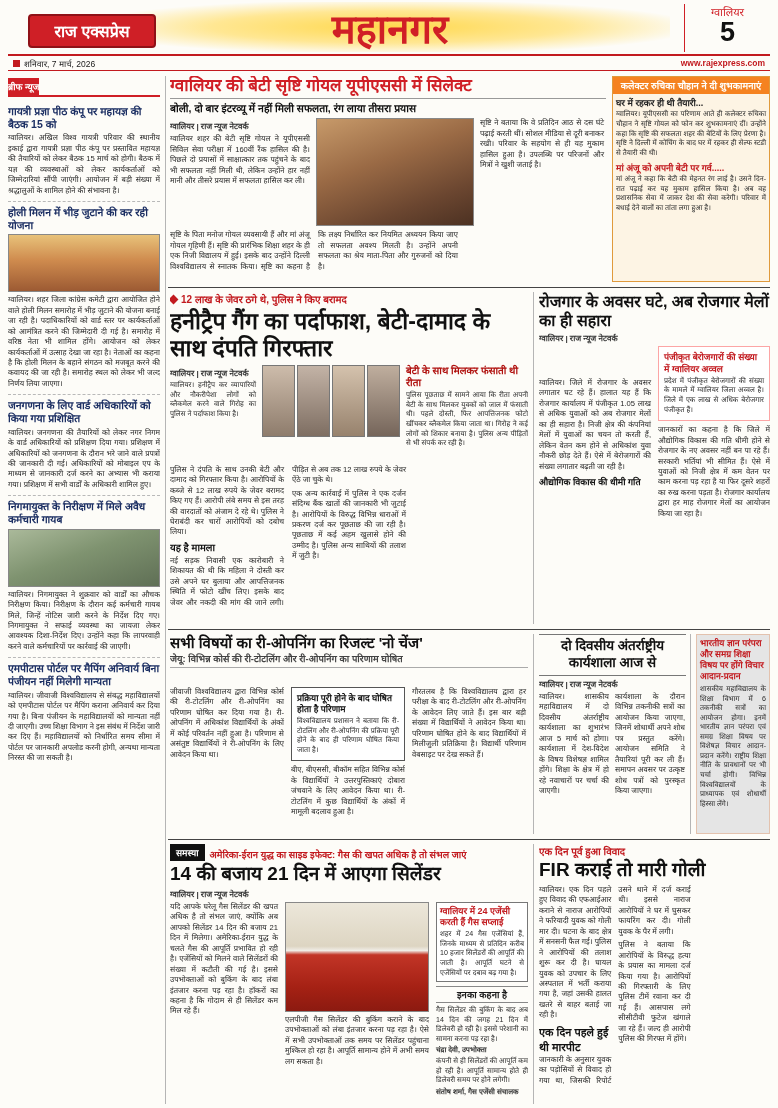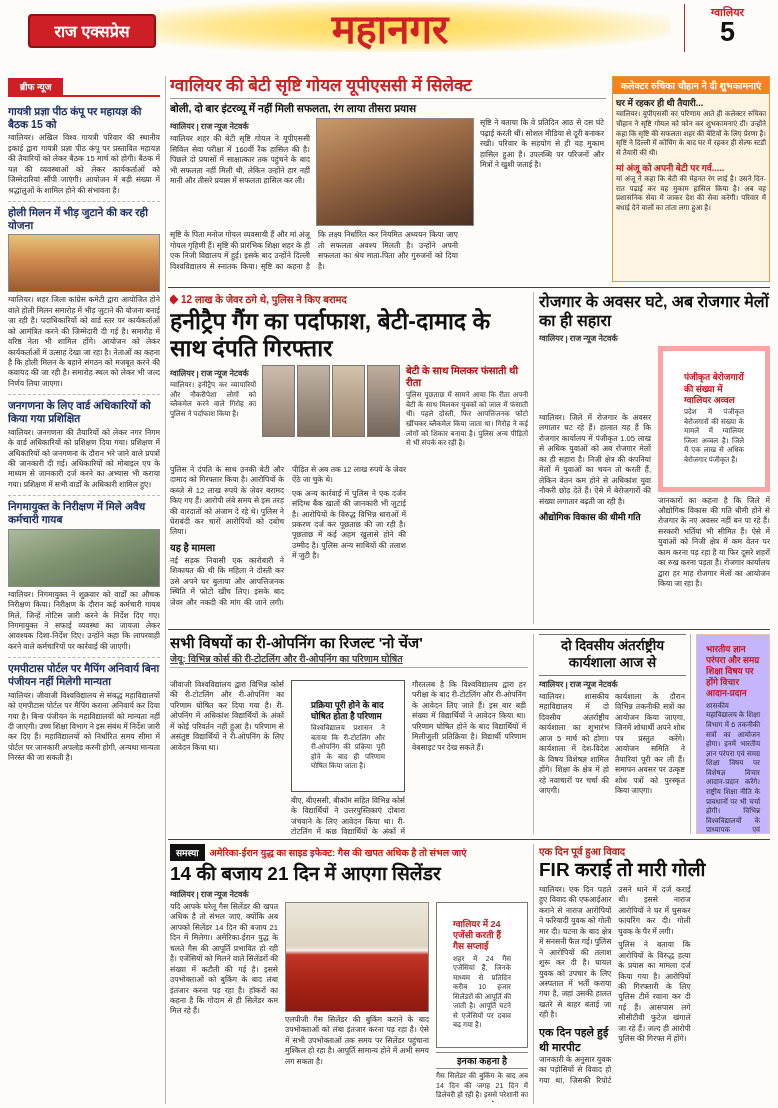--- a/index.html
+++ b/index.html
@@ -18,74 +18,78 @@
   
   .mast-band{position:absolute;left:110px;top:2px;width:560px;height:50px;
      background:radial-gradient(ellipse at center,#ffd84d 0%,#ffe793 45%,rgba(255,255,255,0) 78%);}
   .logo-box{position:absolute;left:28px;top:14px;width:128px;height:34px;background:#cf1f26;
      border:2px solid #8f1117;border-radius:4px;color:#fff;font-weight:800;font-size:16px;
      display:flex;align-items:center;justify-content:center;}
   .section-title{position:absolute;left:250px;top:0px;width:280px;text-align:center;
      font-size:40px;font-weight:800;color:#d01f26;}
   .edition-block{position:absolute;right:8px;top:4px;width:86px;text-align:center;
      border-left:1px solid #d01f26;height:48px;}
-  .edition-label{font-size:11px;font-weight:bold;color:#d01f26;}
+  .edition-label{font-size:11px;font-weight:normal;color:#d01f26;}
   .page-number{font-size:27px;font-weight:800;color:#111;line-height:1.0;}
   .dateline{position:absolute;left:8px;top:54px;width:762px;height:17px;
      border-top:2px solid #c21a1f;border-bottom:1px solid #c21a1f;
      display:flex;justify-content:space-between;align-items:center;padding:0 5px;font-size:8.5px;}
   .date-flag{display:inline-block;width:7px;height:7px;background:#c21a1f;margin-right:4px;}
   .website{color:#c21a1f;font-weight:bold;}
   
   .sidebar{position:absolute;left:8px;top:76px;width:152px;height:1028px;overflow:hidden;}
   .brief-header{display:inline-block;background:#cf1f26;color:#fff;font-size:9px;font-weight:bold;
-     padding:2px 12px;}
+     padding:2px 0;}
   .brief-rule{height:2px;background:#cf1f26;margin-bottom:4px;}
   .brief-item{border-bottom:1px dashed #b9b9b9;padding:4px 0 5px 0;}
   .brief-headline{font-size:10.5px;font-weight:800;color:#1c2f63;line-height:1.2;margin-bottom:3px;}
   .brief-photo{width:100%;height:58px;margin:2px 0 3px 0;}
   
   .congrats{position:absolute;right:0;top:0;width:158px;height:206px;border:1px solid #e09a3c;
      background:#fdf4e4;overflow:hidden;}
   .congrats-header{background:#f58220;color:#fff;font-size:9.5px;font-weight:800;text-align:center;
      padding:3px 2px;line-height:1.2;}
   .congrats-sub{font-size:9px;font-weight:800;color:#222;padding:2px 3px 0 3px;}
   .congrats-sub2{font-size:9px;font-weight:800;color:#c21a1f;padding:2px 3px 0 3px;}
   .congrats .body-sm{padding:1px 3px;}
   .kicker-row{display:flex;align-items:center;gap:4px;font-size:10px;font-weight:800;color:#c21a1f;}
   .diamond{width:7px;height:7px;background:#c21a1f;transform:rotate(45deg);flex:0 0 auto;}
   .mug{width:33px;height:72px;border:1px solid #777;}
-  .inset-box{border:5px solid #fca5a5;background:#fff;padding:21px;margin-bottom:4px;}
+  .inset-box{border:1px solid #fca5a5;background:#fff;padding:5px;margin-bottom:4px;}
   .inset-head{font-size:9px;font-weight:800;color:#c21a1f;line-height:1.25;margin-bottom:2px;}
-  .result-box{border:1px solid #555;background:#fff;padding:19px;margin-bottom:4px;}
+  .result-box{border:1px solid #555;background:#fff;padding:5px;margin-bottom:4px;}
   .result-head{font-size:8.8px;font-weight:800;color:#111;line-height:1.25;margin-bottom:2px;}
-  .knowledge{position:absolute;left:696px;top:634px;width:74px;height:200px;background:#c4b5fd;
-     border:1px solid #e3c2ae;padding:9px;overflow:hidden;}
+  .knowledge{position:absolute;left:696px;top:634px;width:74px;height:200px;background:#e5e5e5;
+     border:1px solid #e3c2ae;padding:3px;overflow:hidden;}
   .knowledge-head{font-size:8.8px;font-weight:800;color:#c21a1f;line-height:1.25;margin-bottom:3px;}
   .samasya{display:inline-block;background:#111;color:#fff;font-size:9px;font-weight:800;
      padding:2px 6px;margin-right:5px;}
-  .agency-box{border:1px solid #777;padding:16px;background:#fff;margin-bottom:4px;}
+  .agency-box{border:1px solid #777;padding:3px;background:#fff;margin-bottom:4px;}
   .quotes-head{font-size:9.5px;font-weight:800;text-align:center;border-top:1px solid #888;
      border-bottom:1px solid #888;padding:1px 0;margin:3px 0;}
   .quote-attrib{font-size:7.2px;font-weight:800;color:#333;margin-bottom:3px;}
   .midhead{font-size:9.8px;font-weight:800;text-align:left;color:#111;margin:3px 0 2px 0;}
   .subhead-bar{font-size:9.5px;font-weight:bold;color:#444;border-bottom:1px solid #aaa;
-     padding-bottom:2px;margin-bottom:12px;text-decoration:underline;}
+     padding-bottom:2px;margin-bottom:19px;}
 </style>
 </head>
 <body>
 
 <div class="page">
 
   <div class="mast-band"></div>
   <div class="logo-box">राज एक्सप्रेस</div>
   <div class="section-title">महानगर</div>
   <div class="edition-block">
     <div class="edition-label">ग्वालियर</div>
     <div class="page-number">5</div>
+  </div>
+  <div class="dateline">
+    <span><span class="date-flag"></span><span>शनिवार, 7 मार्च, 2026</span></span>
+    <span class="website">www.rajexpress.com</span>
   </div>
 
   <div class="vrule" style="left:165px;top:76px;height:1028px;"></div>
   <div class="hrule" style="left:168px;top:287px;width:602px;"></div>
   <div class="hrule" style="left:168px;top:629px;width:602px;"></div>
   <div class="hrule" style="left:168px;top:839px;width:602px;"></div>
   <div class="vrule" style="left:533px;top:292px;height:332px;"></div>
   <div class="vrule" style="left:533px;top:634px;height:200px;"></div>
   <div class="vrule" style="left:690px;top:634px;height:200px;"></div>
   <div class="vrule" style="left:533px;top:844px;height:260px;"></div>
@@ -230,21 +234,21 @@
       </div>
     </div>
   </div>
 
   <div class="knowledge">
     <div class="knowledge-head">भारतीय ज्ञान परंपरा और समग्र शिक्षा विषय पर होंगे विचार आदान-प्रदान</div>
     <div class="body-sm">शासकीय महाविद्यालय के शिक्षा विभाग में 6 तकनीकी सत्रों का आयोजन होगा। इनमें भारतीय ज्ञान परंपरा एवं समग्र शिक्षा विषय पर विशेषज्ञ विचार आदान-प्रदान करेंगे। राष्ट्रीय शिक्षा नीति के प्रावधानों पर भी चर्चा होगी। विभिन्न विश्वविद्यालयों के प्राध्यापक एवं शोधार्थी हिस्सा लेंगे।</div>
   </div>
 
   <div class="abs" style="left:170px;top:844px;width:358px;height:258px;overflow:hidden;">
-    <div style="display:flex;align-items:center;">
+    <div style="display:flex;align-items:flex-end;">
       <span class="samasya">समस्या</span>
       <span style="font-size:9.5px;font-weight:800;color:#c21a1f;">अमेरिका-ईरान युद्ध का साइड इफेक्ट: गैस की खपत अधिक है तो संभल जाएं</span>
     </div>
     <div class="hl" style="font-size:19px;line-height:1.2;margin:2px 0;">14 की बजाय 21 दिन में आएगा सिलेंडर</div>
     <div class="byline">ग्वालियर | राज न्यूज नेटवर्क</div>
     <div style="display:flex;gap:7px;">
       <div style="width:108px;">
         <div class="body-text">यदि आपके घरेलू गैस सिलेंडर की खपत अधिक है तो संभल जाएं, क्योंकि अब आपको सिलेंडर 14 दिन की बजाय 21 दिन में मिलेगा। अमेरिका-ईरान युद्ध के चलते गैस की आपूर्ति प्रभावित हो रही है। एजेंसियों को मिलने वाले सिलेंडरों की संख्या में कटौती की गई है। इससे उपभोक्ताओं को बुकिंग के बाद लंबा इंतजार करना पड़ रहा है। हॉकरों का कहना है कि गोदाम से ही सिलेंडर कम मिल रहे हैं।</div>
       </div>
       <div style="width:144px;">

